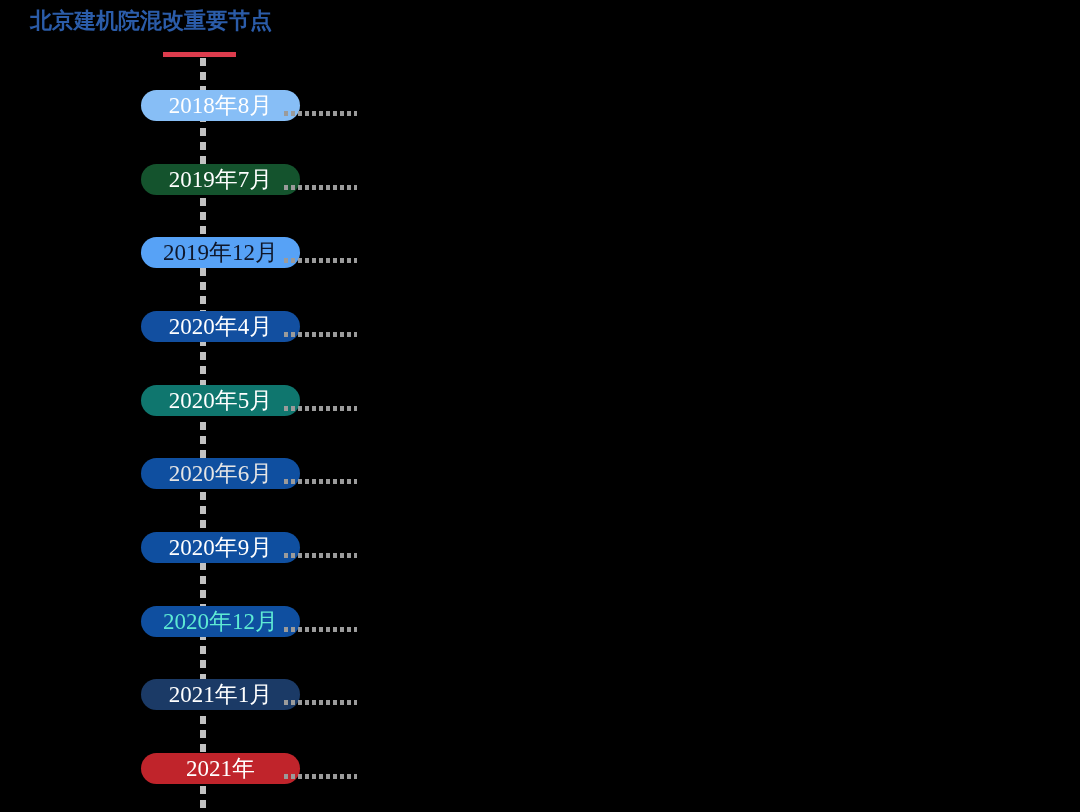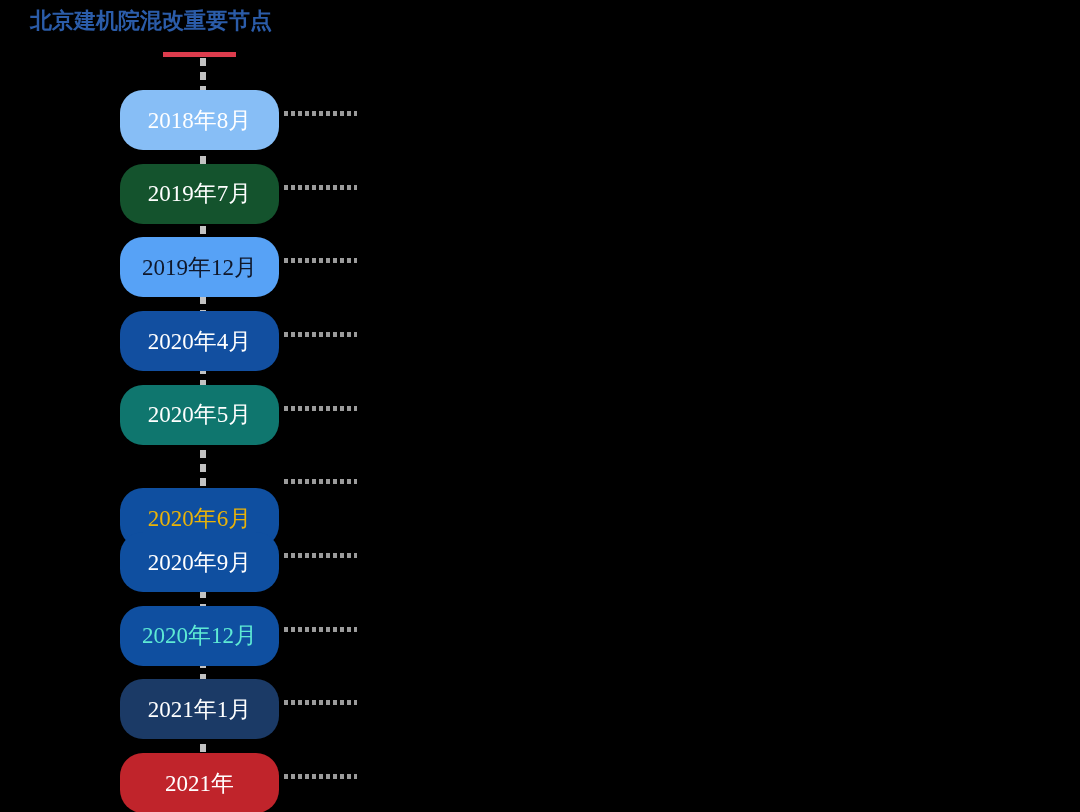--- a/index.html
+++ b/index.html
@@ -34,22 +34,22 @@
     background: repeating-linear-gradient(to bottom,
       currentColor 0px, currentColor 8px,
       transparent 8px, transparent 14px);
   }
   .node-row {
     position: absolute;
     left: 0; width: 430px; height: 46px;
   }
   .pill {
     position: absolute;
-    left: 120px; top: 0;
-    width: 159px; height: 60px;
+    left: 141px; top: 0;
+    width: 159px; height: 31px;
     border-radius: 23px;
     display: flex; align-items: center; justify-content: center;
     font-family: "Liberation Serif", "DejaVu Serif", serif;
     font-size: 23px;
     color: #ffffff;
     white-space: nowrap;
   }
   .connector {
     position: absolute;
     left: 284px; top: 21px;
@@ -81,21 +81,21 @@
   </div>
       <div class="node-row" style="top: 311.01px;">
     <div class="pill" style="background: rgb(18, 79, 160); color: rgb(255, 255, 255);">2020年4月</div>
     <div class="connector" style="color: rgb(155, 155, 155);"></div>
   </div>
       <div class="node-row" style="top: 384.68px;">
     <div class="pill" style="background: #0f766e; color: rgb(255, 255, 255);">2020年5月</div>
     <div class="connector" style="color: rgb(155, 155, 155);"></div>
   </div>
       <div class="node-row" style="top: 458.35px;">
-    <div class="pill" style="background: rgb(15, 79, 160); color: #eab308; margin-top: 30px;">2020年6月</div>
+    <div class="pill" style="background: rgb(15, 79, 160); color: #e5e5e5;">2020年6月</div>
     <div class="connector" style="color: rgb(155, 155, 155);"></div>
   </div>
       <div class="node-row" style="top: 532.02px;">
     <div class="pill" style="background: rgb(15, 79, 160); color: rgb(255, 255, 255);">2020年9月</div>
     <div class="connector" style="color: rgb(155, 155, 155);"></div>
   </div>
       <div class="node-row" style="top: 605.69px;">
     <div class="pill" style="background: rgb(15, 79, 160); color: #5eead4;">2020年12月</div>
     <div class="connector" style="color: rgb(155, 155, 155);"></div>
   </div>

